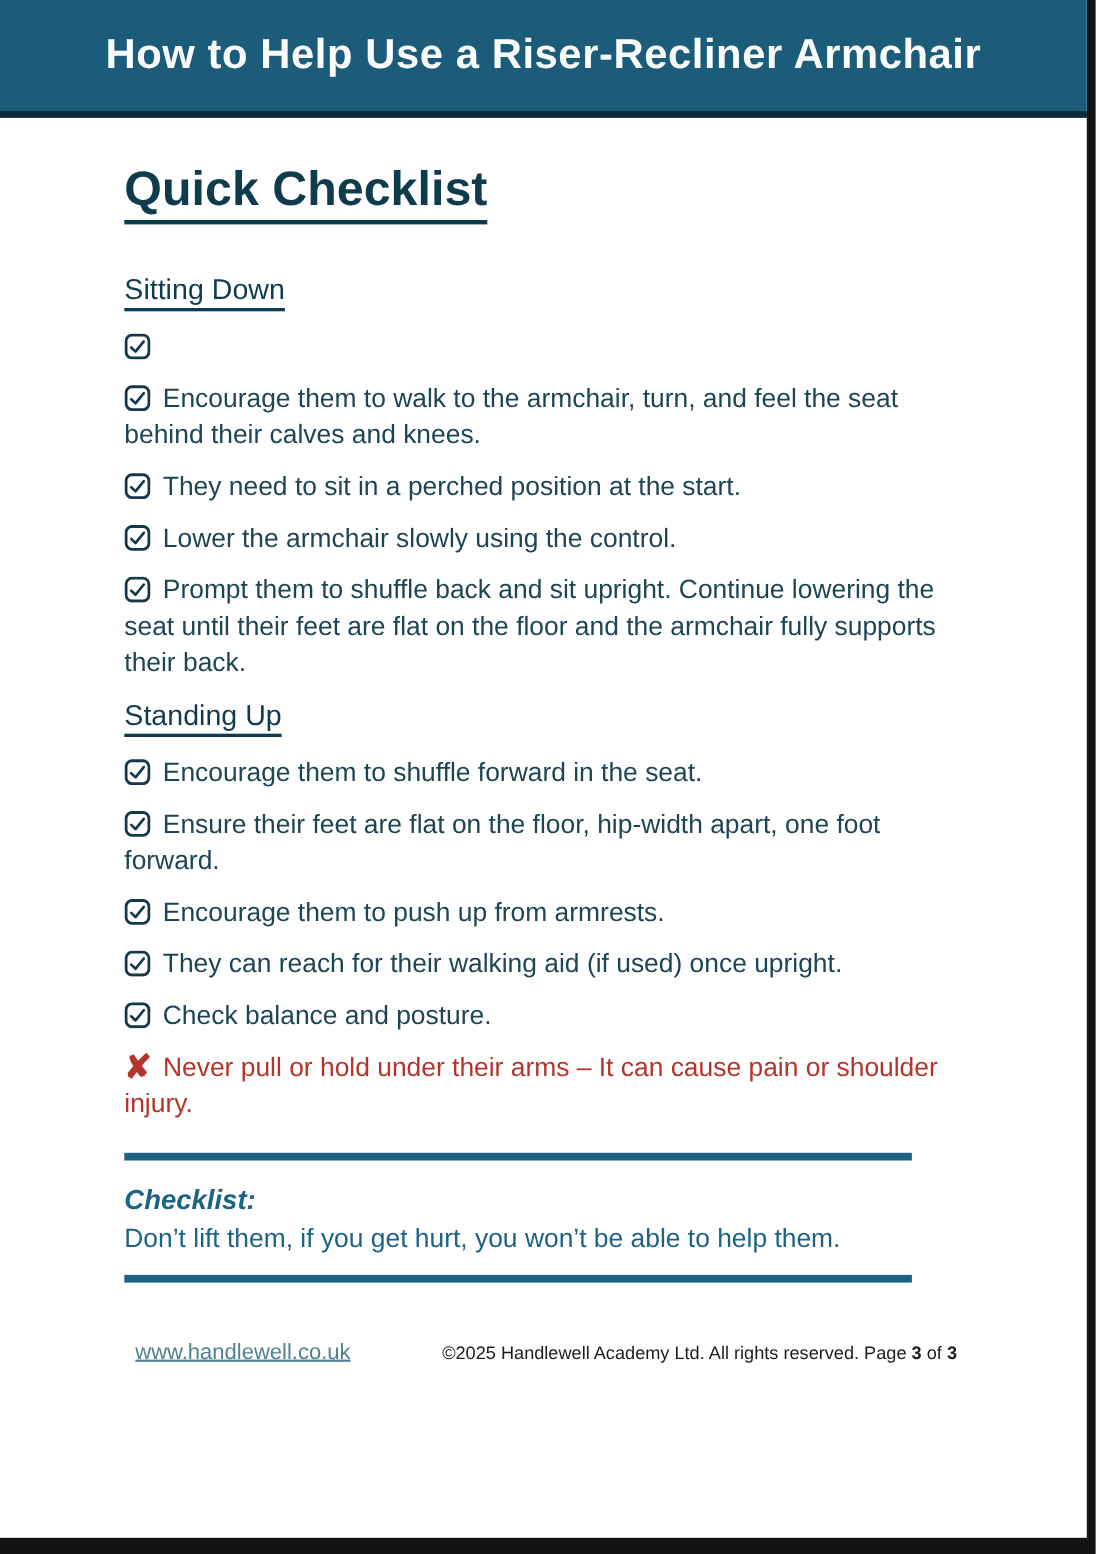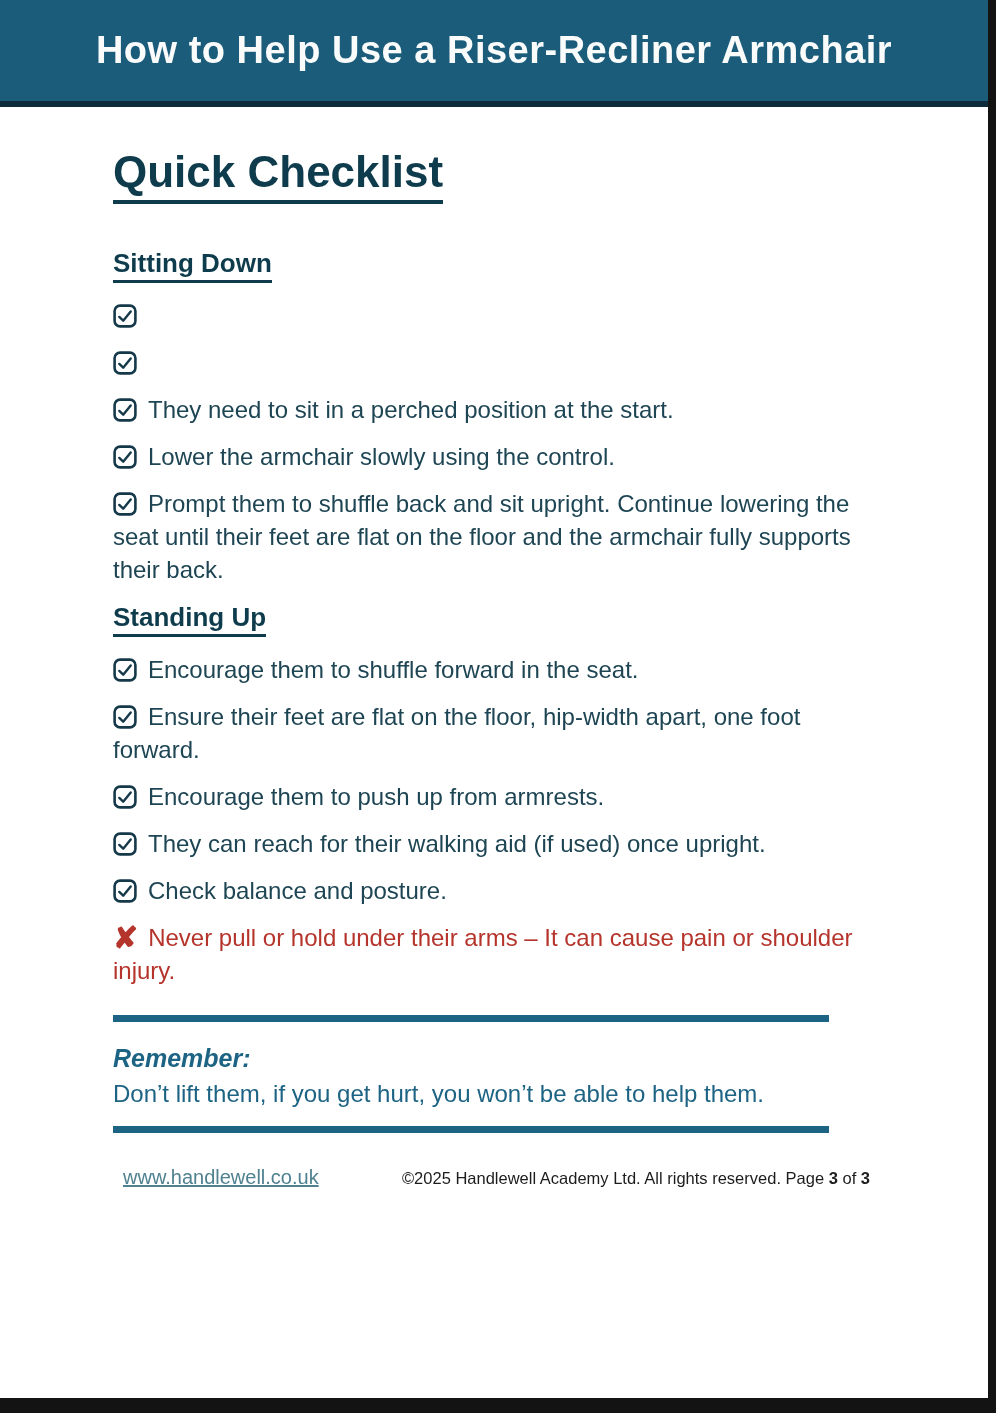--- a/index.html
+++ b/index.html
@@ -39,21 +39,21 @@
     display:inline-block;
     color:var(--heading);
     font-size:44px; font-weight:bold;
     border-bottom:4px solid var(--heading);
     padding-bottom:3px;
     margin-bottom:44px;
   }
   .section-heading{
     display:inline-block;
     color:var(--heading);
-    font-size:26px; font-weight:bold;
+    font-size:26px; font-weight:normal;
     border-bottom:3px solid var(--heading);
     padding-bottom:1px;
     margin-bottom:16px;
   }
   .section{ width:757px; }
   .section + .section{ margin-top:16px; }
   .item{
     color:var(--body);
     font-size:24px; line-height:33px;
     margin-bottom:14px;
@@ -82,21 +82,21 @@
     color:var(--accent);
     font-size:25px; font-weight:bold; font-style:italic;
   }
   .remember-text{
     width:757px;
     color:var(--accent);
     font-size:24px; line-height:33px;
     margin-top:4px;
   }
   .footer{
-    margin-top:33px;
+    margin-top:52px;
     width:757px;
     display:flex; align-items:baseline; justify-content:space-between;
   }
   .site-link{
     color:var(--link);
     font-size:20px;
     text-decoration:underline;
     margin-left:10px;
     cursor:pointer;
   }
@@ -123,21 +123,21 @@
       <div class="section-heading">Sitting Down</div>
       <div>
   <p class="item"><span class="cbx"><svg viewBox="0 0 24 24" width="24" height="24" aria-hidden="true">
                 <rect x="1.6" y="1.6" width="20.8" height="20.8" rx="5.5" fill="none" stroke="currentColor" stroke-width="2.6"></rect>
                 <path d="M6.3 12.9 L10.2 16.7 L17.7 7.4" fill="none" stroke="currentColor" stroke-width="2.4" stroke-linecap="round" stroke-linejoin="round"></path>
               </svg></span></p>
 
   <p class="item"><span class="cbx"><svg viewBox="0 0 24 24" width="24" height="24" aria-hidden="true">
                 <rect x="1.6" y="1.6" width="20.8" height="20.8" rx="5.5" fill="none" stroke="currentColor" stroke-width="2.6"></rect>
                 <path d="M6.3 12.9 L10.2 16.7 L17.7 7.4" fill="none" stroke="currentColor" stroke-width="2.4" stroke-linecap="round" stroke-linejoin="round"></path>
-              </svg></span></p>
+              </svg></span><span>Encourage them to walk to the armchair, turn, and feel the seat behind their calves and knees.</span></p>
 
 
   <p class="item"><span class="cbx"><svg viewBox="0 0 24 24" width="24" height="24" aria-hidden="true">
                 <rect x="1.6" y="1.6" width="20.8" height="20.8" rx="5.5" fill="none" stroke="currentColor" stroke-width="2.6"></rect>
                 <path d="M6.3 12.9 L10.2 16.7 L17.7 7.4" fill="none" stroke="currentColor" stroke-width="2.4" stroke-linecap="round" stroke-linejoin="round"></path>
               </svg></span><span>They need to sit in a perched position at the start.</span></p>
 
   <p class="item"><span class="cbx"><svg viewBox="0 0 24 24" width="24" height="24" aria-hidden="true">
                 <rect x="1.6" y="1.6" width="20.8" height="20.8" rx="5.5" fill="none" stroke="currentColor" stroke-width="2.6"></rect>
                 <path d="M6.3 12.9 L10.2 16.7 L17.7 7.4" fill="none" stroke="currentColor" stroke-width="2.4" stroke-linecap="round" stroke-linejoin="round"></path>
@@ -178,21 +178,21 @@
                 <rect x="1.6" y="1.6" width="20.8" height="20.8" rx="5.5" fill="none" stroke="currentColor" stroke-width="2.6"></rect>
                 <path d="M6.3 12.9 L10.2 16.7 L17.7 7.4" fill="none" stroke="currentColor" stroke-width="2.4" stroke-linecap="round" stroke-linejoin="round"></path>
               </svg></span><span>Check balance and posture.</span></p>
 </div>
     </section>
 
     <p class="warning"><span class="xmark">✘</span><span>Never pull or hold under their arms – It can cause pain or shoulder injury.</span></p>
 
     <hr class="divider div-top">
 
-    <div class="remember-label">Remember:</div>
+    <div class="remember-label">Checklist:</div>
     <div class="remember-text">Don’t lift them, if you get hurt, you won’t be able to help them.</div>
 
     <hr class="divider div-bottom">
 
     <footer class="footer">
       <a class="site-link">www.handlewell.co.uk</a>
       <span class="copyright"><span>©2025 Handlewell Academy Ltd. All rights reserved. Page </span><b>3</b><span> of </span><b>3</b></span>
     </footer>
 
   </main>

